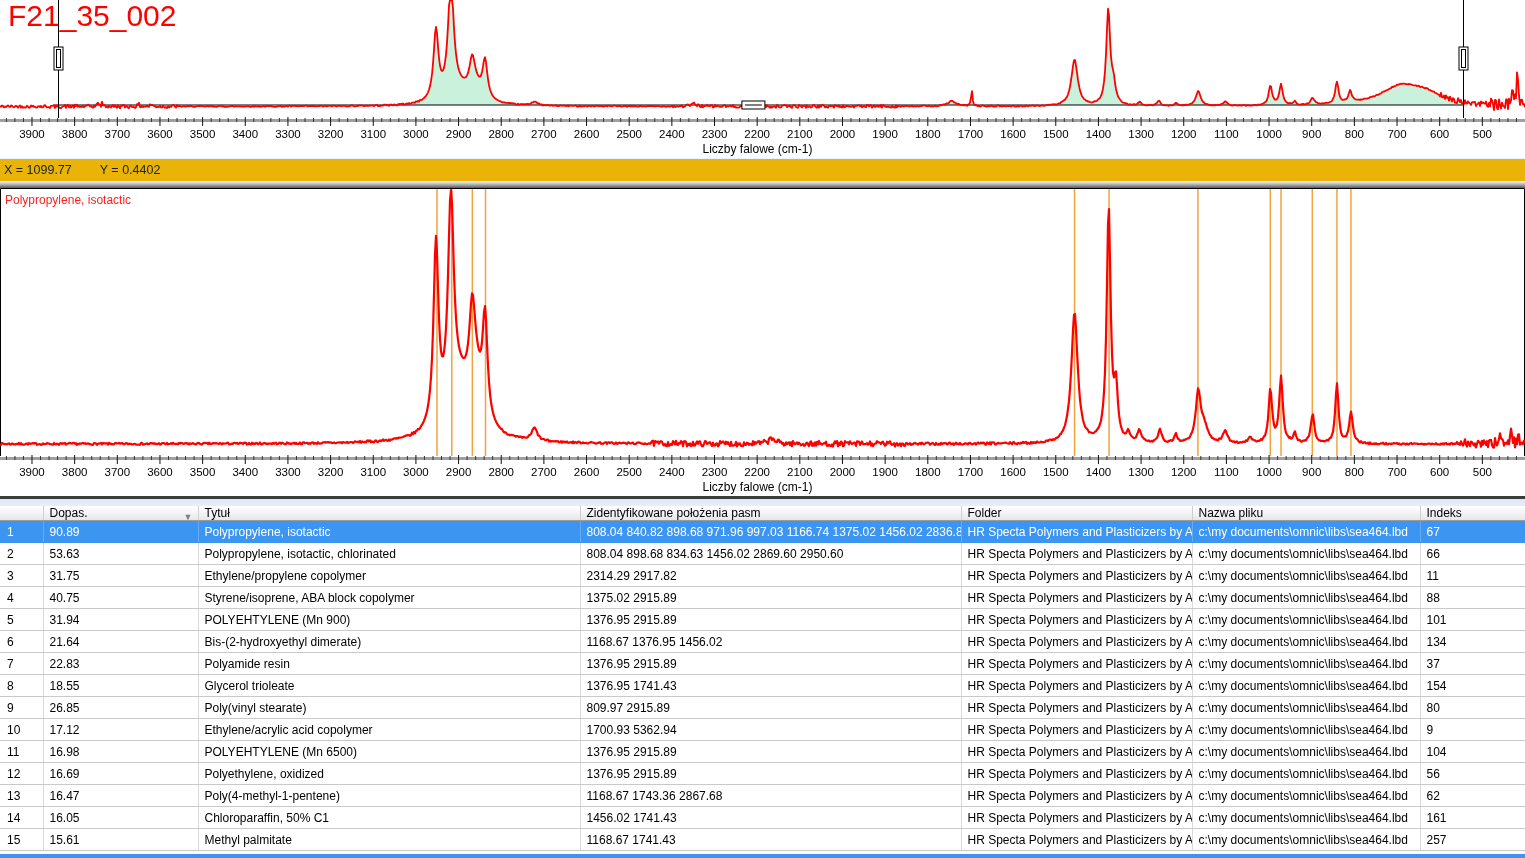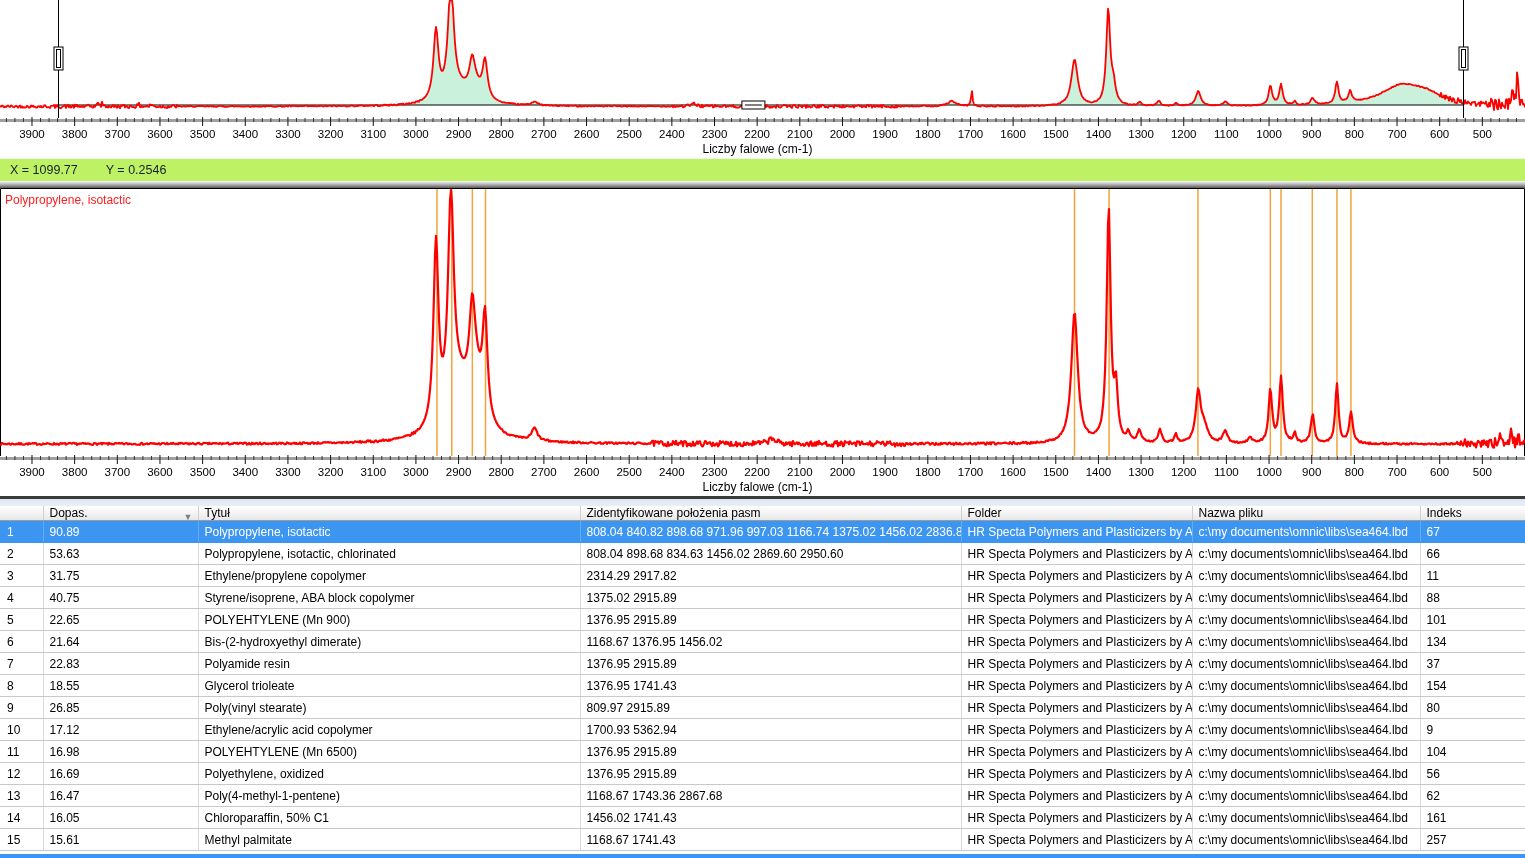--- a/index.html
+++ b/index.html
@@ -11,22 +11,22 @@
   .chart-wrap{position:relative;background:#fff;}
   .chart-wrap svg{display:block;}
   .chart-title{
     position:absolute;left:8px;top:0px;color:#ff0000;font-size:30px;line-height:32px;
     letter-spacing:0px;
   }
   .lib-label{
     position:absolute;left:5px;top:5px;color:#ff2020;font-size:12px;
   }
   .status-bar{
-    height:23px;background:#bef264;border-top:1px solid #eef3fb;box-sizing:border-box;
-    display:flex;align-items:center;gap:28px;padding-left:10px;
+    height:23px;background:#eab308;border-top:1px solid #eef3fb;box-sizing:border-box;
+    display:flex;align-items:center;gap:28px;padding-left:4px;
     font-size:12.5px;color:#18222e;
   }
   .splitter{
     height:7px;background:linear-gradient(#fafafa,#b9b9b9 45%,#585858);
   }
   .splitter2{
     height:10px;
     background:linear-gradient(#3c3c3c 0,#3c3c3c 3px,#dfe7f4 3px,#e9eef8 10px);
   }
   table.results{
@@ -291,25 +291,26 @@
           <text x="1354.3706293706293" y="138" text-anchor="middle" font-size="11.5px" fill="#000" font-family="&quot;Liberation Sans&quot;, sans-serif">800</text>
           <line x1="1397.027972027972" x2="1397.027972027972" y1="117" y2="126" stroke="#111" stroke-width="1"></line>
           <text x="1397.027972027972" y="138" text-anchor="middle" font-size="11.5px" fill="#000" font-family="&quot;Liberation Sans&quot;, sans-serif">700</text>
           <line x1="1439.6853146853148" x2="1439.6853146853148" y1="117" y2="126" stroke="#111" stroke-width="1"></line>
           <text x="1439.6853146853148" y="138" text-anchor="middle" font-size="11.5px" fill="#000" font-family="&quot;Liberation Sans&quot;, sans-serif">600</text>
           <line x1="1482.3426573426573" x2="1482.3426573426573" y1="117" y2="126" stroke="#111" stroke-width="1"></line>
           <text x="1482.3426573426573" y="138" text-anchor="middle" font-size="11.5px" fill="#000" font-family="&quot;Liberation Sans&quot;, sans-serif">500</text>
           <text x="757.5" y="153" text-anchor="middle" font-size="12px" fill="#000" font-family="&quot;Liberation Sans&quot;, sans-serif">Liczby falowe (cm-1)</text>
         </g>
       </svg>
+    <div class="chart-title">F21_35_002</div>
   </div>
 
   <div class="status-bar">
     <span>X = 1099.77</span>
-    <span>Y = 0.2546</span>
+    <span>Y = 0.4402</span>
   </div>
 
   <div class="splitter"></div>
 
   <div class="chart-wrap" style="height:308px;">
     <svg id="midChart" width="1525" height="308">
         <path d="M0.5,268 L0.5,0.5 L1524.5,0.5 L1524.5,268" stroke="#000" fill="none" stroke-width="1"></path>
         <g>
           <line x1="1350.940979020979" x2="1350.940979020979" y1="1" y2="268" stroke="#f2a33c" stroke-width="1.5"></line>
           <line x1="1336.957902097902" x2="1336.957902097902" y1="1" y2="268" stroke="#f2a33c" stroke-width="1.5"></line>
@@ -604,21 +605,21 @@
           <td>4</td>
           <td>40.75</td>
           <td>Styrene/isoprene, ABA block copolymer</td>
           <td>1375.02 2915.89</td>
           <td>HR Specta Polymers and Plasticizers by ATR</td>
           <td>c:\my documents\omnic\libs\sea464.lbd</td>
           <td>88</td>
         </tr>
         <tr>
           <td>5</td>
-          <td>22.65</td>
+          <td>31.94</td>
           <td>POLYEHTYLENE (Mn 900)</td>
           <td>1376.95 2915.89</td>
           <td>HR Specta Polymers and Plasticizers by ATR</td>
           <td>c:\my documents\omnic\libs\sea464.lbd</td>
           <td>101</td>
         </tr>
         <tr>
           <td>6</td>
           <td>21.64</td>
           <td>Bis-(2-hydroxyethyl dimerate)</td>

